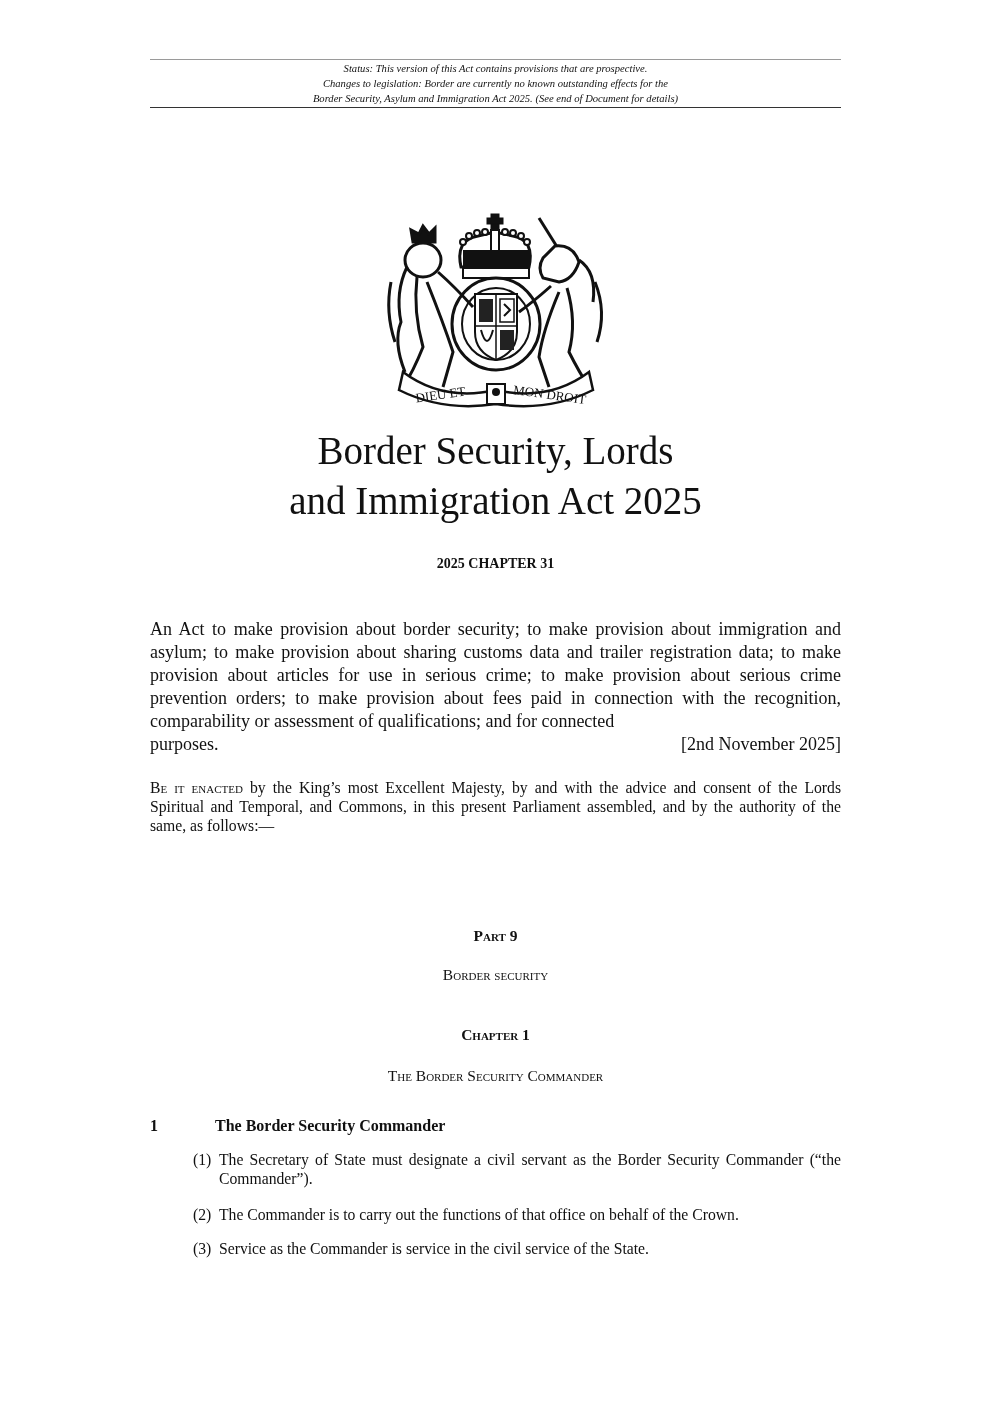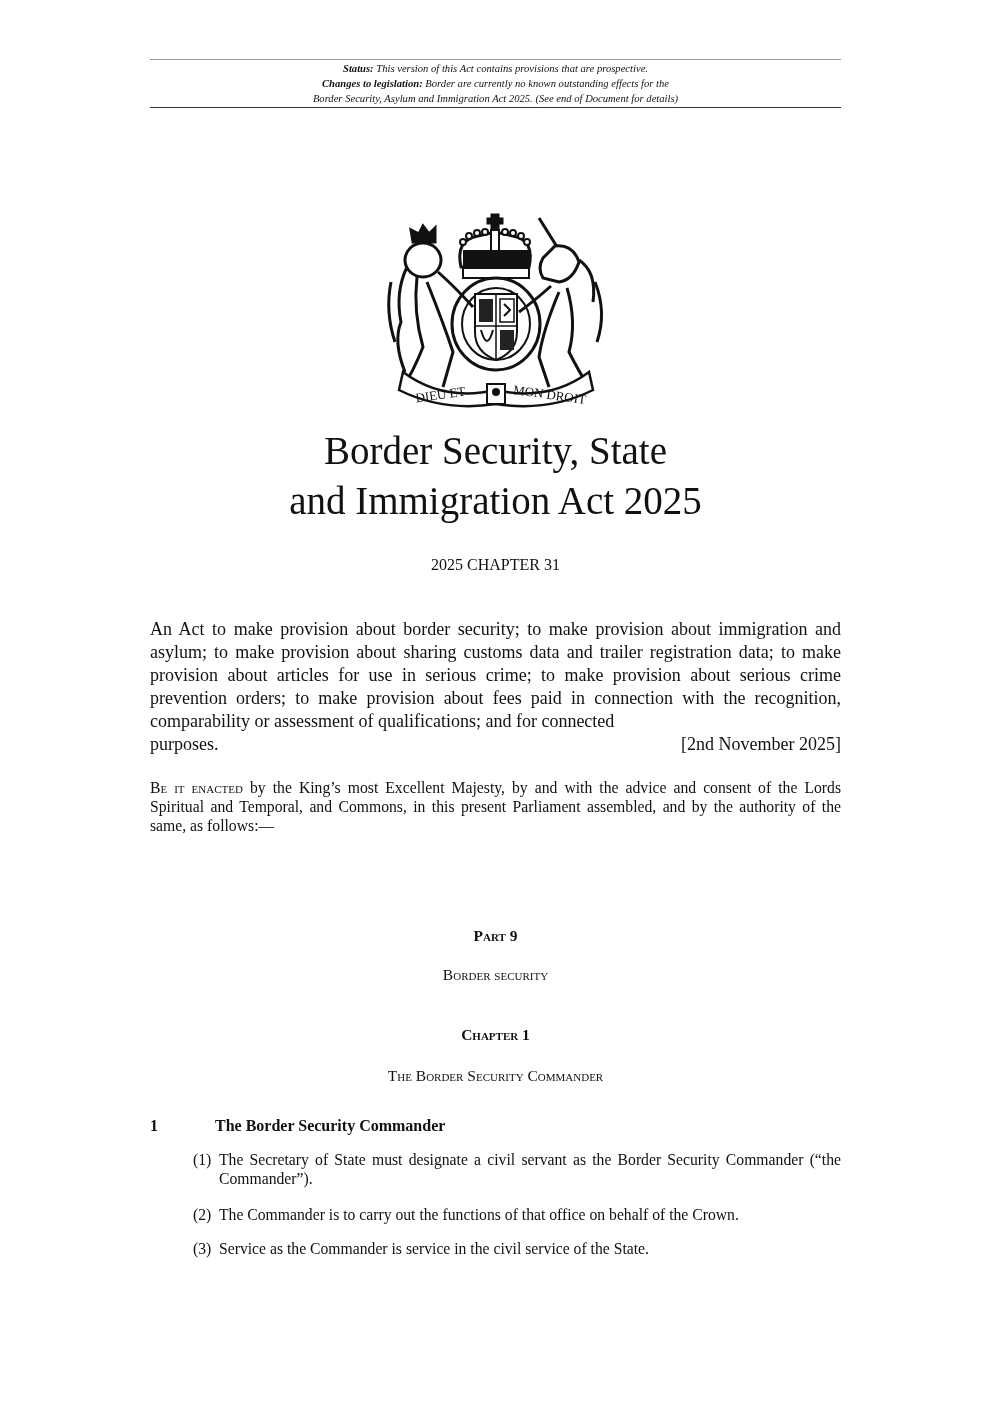--- a/index.html
+++ b/index.html
@@ -3,28 +3,28 @@
 <meta charset="utf-8">
 <style>
   html, body { margin:0; padding:0; background:#ffffff; }
   body { width:991px; height:1401px; position:relative; overflow:hidden;
          font-family:"Liberation Serif", "DejaVu Serif", serif; color:#111; }
   .page { position:absolute; left:0; top:0; width:991px; height:1401px; }
 
   .status-box { position:absolute; left:150px; top:59px; width:691px; height:49px;
                 border-top:1px solid #9a9a9a; border-bottom:1px solid #333; box-sizing:border-box;
                 text-align:center; font-style:italic; font-size:10.6px; line-height:15px; padding-top:1px; }
-  .status-box b { font-weight:bold; }
+  .status-box b { font-weight:normal; }
 
   .crest { position:absolute; left:383px; top:212px; width:226px; height:196px; }
 
   .title { position:absolute; left:150px; top:426px; width:691px; text-align:center;
            font-size:39px; line-height:50px; }
   .chapter-no { position:absolute; left:150px; top:556px; width:691px; text-align:center;
-                font-weight:normal; font-size:16px; }
+                font-weight:bold; font-size:14px; }
 
   .long-title { position:absolute; left:150px; top:618px; width:691px; font-size:18px; line-height:23px;
                 text-align:justify; text-align-last:left; }
   .long-title .last { display:flex; justify-content:space-between; }
 
   .enacting { position:absolute; left:150px; top:778px; width:691px; font-size:15.7px; line-height:19px;
               text-align:justify; }
   .sc { font-variant:small-caps; }
 
   .part-head { position:absolute; left:150px; width:691px; text-align:center; font-size:15.5px; }
@@ -104,21 +104,21 @@
     <g>
       <path d="M20 160 Q60 190 113 178 Q166 190 206 160 L210 178 Q166 200 113 192 Q60 200 16 178 Z" fill="#fff" stroke="#111" stroke-width="2.5"></path>
       <text x="58" y="187" font-family="Liberation Serif, serif" font-size="13" fill="#111" text-anchor="middle" transform="rotate(-8 58 187)">DIEU ET</text>
       <text x="166" y="187" font-family="Liberation Serif, serif" font-size="13" fill="#111" text-anchor="middle" transform="rotate(8 166 187)">MON DROIT</text>
       <rect x="104" y="172" width="18" height="20" fill="#fff" stroke="#111" stroke-width="2"></rect>
       <circle cx="113" cy="180" r="4" fill="#111"></circle>
     </g>
   </svg>
 
   <div class="title">
-    <div>Border Security, State</div>
+    <div>Border Security, Lords</div>
     <div>and Immigration Act 2025</div>
   </div>
 
   <div class="chapter-no">2025 CHAPTER 31</div>
 
   <div class="long-title">
     <div>An Act to make provision about border security; to make provision about immigration and asylum; to make provision about sharing customs data and trailer registration data; to make provision about articles for use in serious crime; to make provision about serious crime prevention orders; to make provision about fees paid in connection with the recognition, comparability or assessment of qualifications; and for connected</div>
     <div class="last">
       <span>purposes.</span>
       <span>[2nd November 2025]</span>

